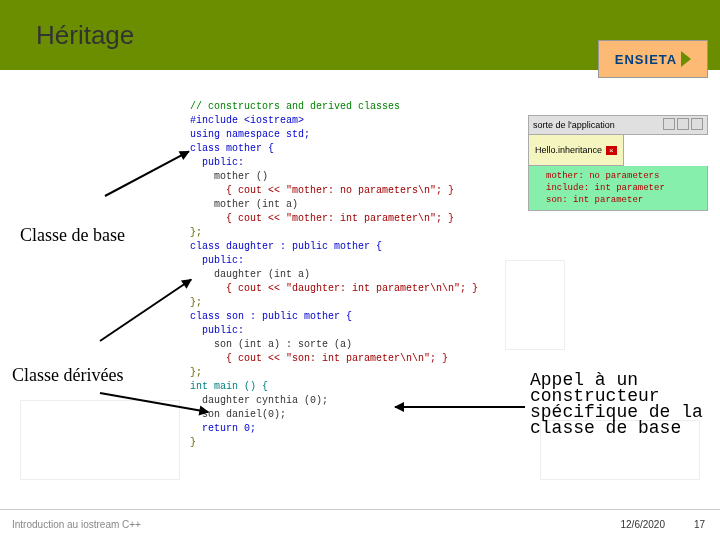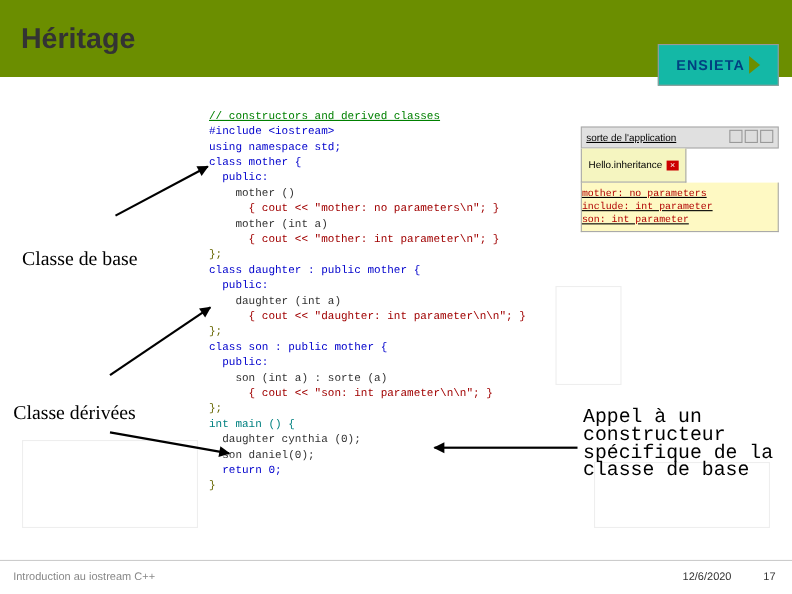--- a/index.html
+++ b/index.html
@@ -1,37 +1,37 @@
 <!DOCTYPE html>
 <html><head>
 <meta charset="utf-8">
 <style>
   * { margin:0; padding:0; box-sizing:border-box; }
   body { width:720px; height:540px; font-family:Arial,sans-serif; background:#fff; position:relative; overflow:hidden; }
   .header-band { position:absolute; top:0; left:0; width:720px; height:70px; background:#6b8e00; }
-  .title { position:absolute; top:20px; left:19px; font-size:26px; color:#333; font-weight:700; }
-  .logo-box { position:absolute; top:40px; right:12px; width:110px; height:38px; background:#14b8a6; border:1px solid #999; display:flex; align-items:center; justify-content:center; }
+  .title { position:absolute; top:20px; left:36px; font-size:26px; color:#333; font-weight:400; }
+  .logo-box { position:absolute; top:40px; right:12px; width:110px; height:38px; background:#fdba74; border:1px solid #999; display:flex; align-items:center; justify-content:center; }
   .logo-text { font-size:13px; font-weight:bold; color:#004080; letter-spacing:1px; }
   .logo-tri { width:0; height:0; border-left:10px solid #6b8e00; border-top:8px solid transparent; border-bottom:8px solid transparent; margin-left:4px; }
   
   .code-panel { position:absolute; top:100px; left:190px; width:330px; font-family:"Courier New",monospace; font-size:10px; line-height:14px; filter:blur(0.4px); }
-  .code-panel .cm { color:#008000;text-decoration:underline; }
+  .code-panel .cm { color:#008000; }
   .code-panel .pp { color:#0000cc; }
   .code-panel .kw { color:#0000cc; }
   .code-panel .tp { color:#008080; }
   .code-panel .str{ color:#a00000; }
   .code-panel .op { color:#666600; }
   .code-panel .nm { color:#333; }
   .code-panel div { white-space:pre; }
 
-  .term-panel { position:absolute; top:115px; left:528px; width:180px;text-decoration:underline; }
+  .term-panel { position:absolute; top:115px; left:528px; width:180px; }
   .term-title { background:#e0e0e0; border:1px solid #aaa; font-size:9px; padding:2px 4px; display:flex; align-items:center; justify-content:space-between; }
   .term-tab { background:#f5f5c0; border:1px solid #aaa; border-top:none; font-size:9px; padding:10px 6px; display:inline-block; }
   .term-tab .x { background:#c00; color:#fff; padding:0 3px; margin-left:4px; font-size:8px; }
-  .term-body { border:1px solid #aaa; border-top:none; background:#fef9c3; font-family:"Courier New",monospace; font-size:9px; line-height:12px; padding:4px 0; color:#b00000; }
+  .term-body { border:1px solid #aaa; border-top:none; background:#86efac; font-family:"Courier New",monospace; font-size:9px; line-height:12px; padding:4px 17px; color:#b00000; }
   .term-body div { white-space:pre; }
 
   .annot { position:absolute; font-family:"Times New Roman",serif; font-size:18px; color:#000; }
   .ann-base { top:225px; left:20px; width:140px; }
   .ann-deriv { top:365px; left:12px; width:140px; }
   .ann-ctor { top:372px; left:530px; width:180px; line-height:16px;font-family:Liberation Mono, monospace; }
 
   .arrow { position:absolute; background:#000; height:2px; }
   .arrow::after { content:""; position:absolute; right:-1px; top:-4px; border-left:10px solid #000; border-top:5px solid transparent; border-bottom:5px solid transparent; }
   .arrow.left::after { left:-1px; right:auto; border-left:none; border-right:10px solid #000; }

